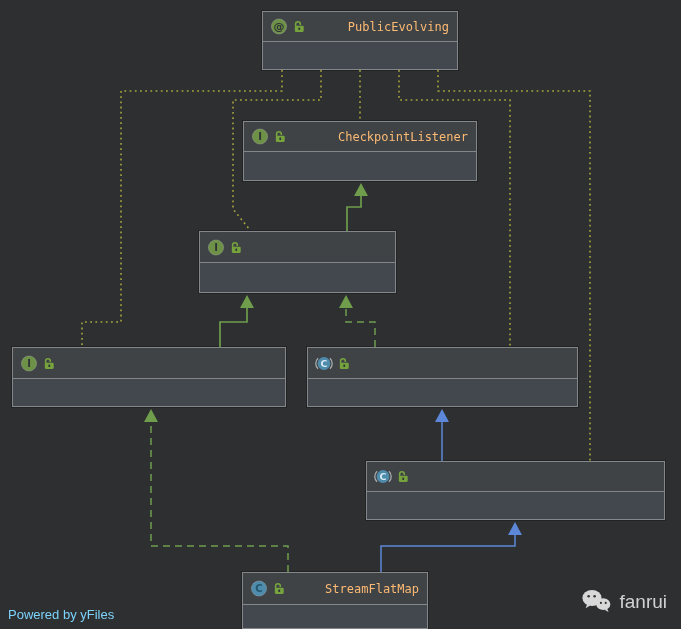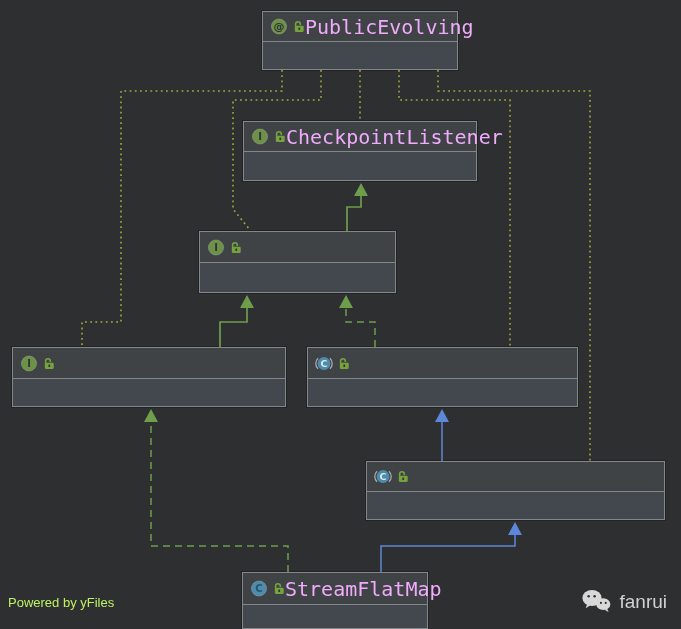--- a/index.html
+++ b/index.html
@@ -24,32 +24,32 @@
     border-bottom:1px solid #84878a;
     box-sizing:border-box;
     padding:0 6px 0 7px;
   }
   .node-body{flex:1;}
   .kind-icon{display:inline-flex;width:18px;height:17px;flex:0 0 auto;}
   .kind-icon svg{width:100%;height:100%;}
   .lock-icon{display:inline-flex;width:13px;height:13px;margin-left:4px;flex:0 0 auto;}
   .lock-icon svg{width:100%;height:100%;}
   .node-label{
-    flex:1;text-align:left;
-    color:#f0abfc;
-    font-size:20px;
+    flex:1;text-align:right;
+    color:#fdba74;
+    font-size:12px;
     letter-spacing:0px;
     white-space:nowrap;
     padding-right:2px;
   }
   #edges{position:absolute;inset:0;pointer-events:none;}
   #footer{
-    position:absolute;left:8px;bottom:19px;
+    position:absolute;left:8px;bottom:7px;
     font-family:"Liberation Sans","DejaVu Sans",sans-serif;
-    font-size:13px;color:#bef264;
+    font-size:13px;color:#7dd3fc;
   }
   #watermark{
     position:absolute;right:14px;bottom:14px;
     display:flex;align-items:center;gap:7px;
   }
   #watermark .wm-text{
     font-family:"Liberation Sans","DejaVu Sans",sans-serif;
     font-size:19px;color:#d2d2d2;
   }
   #wm-icon svg{display:block;}

